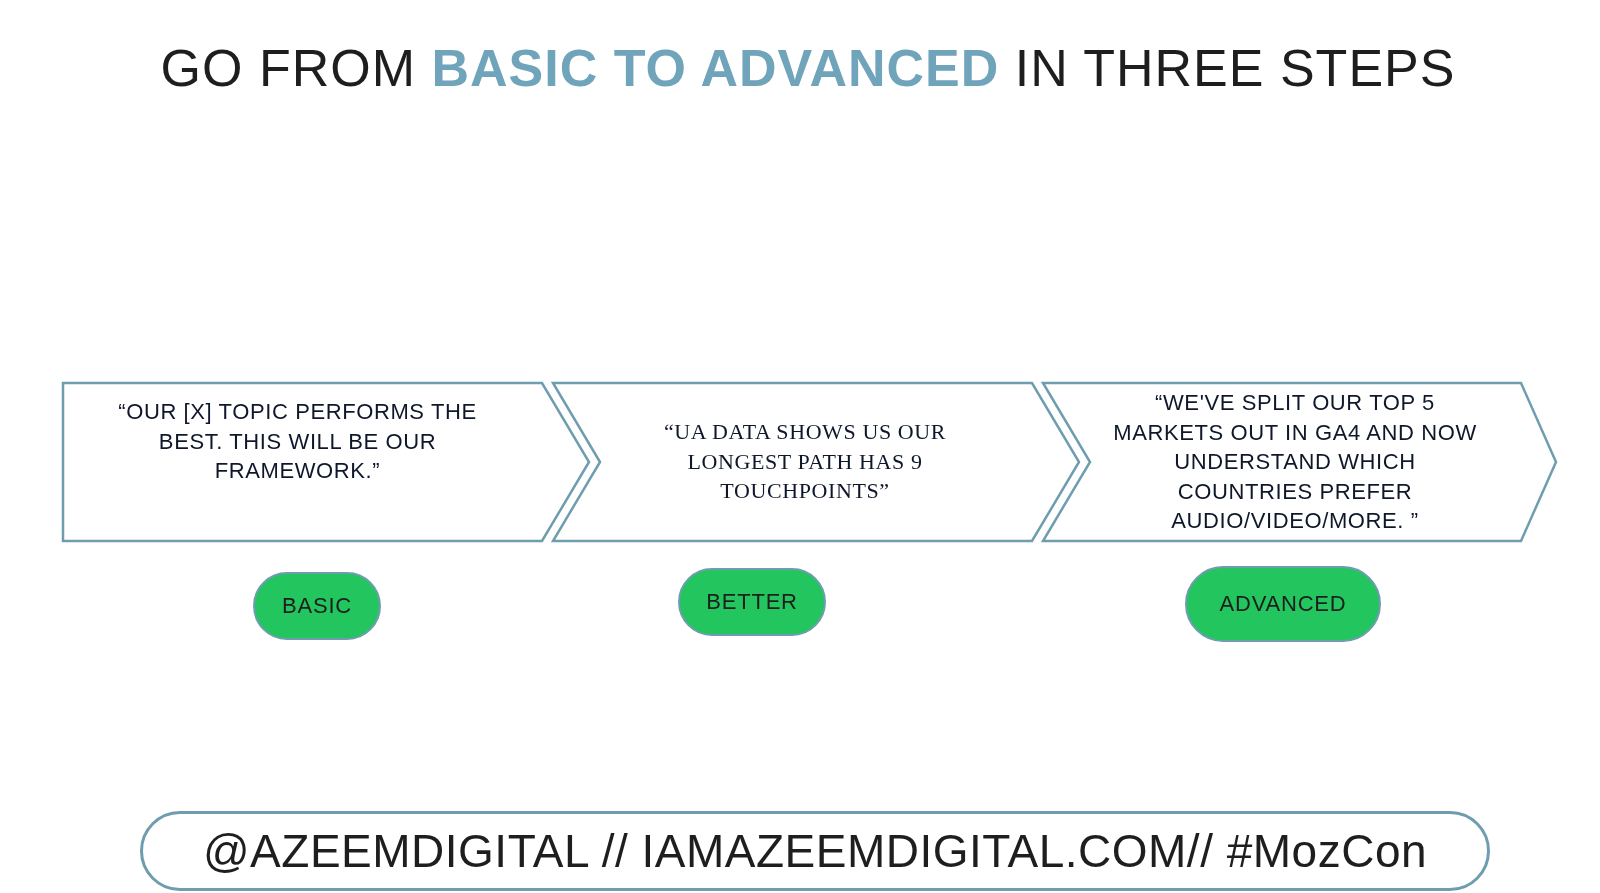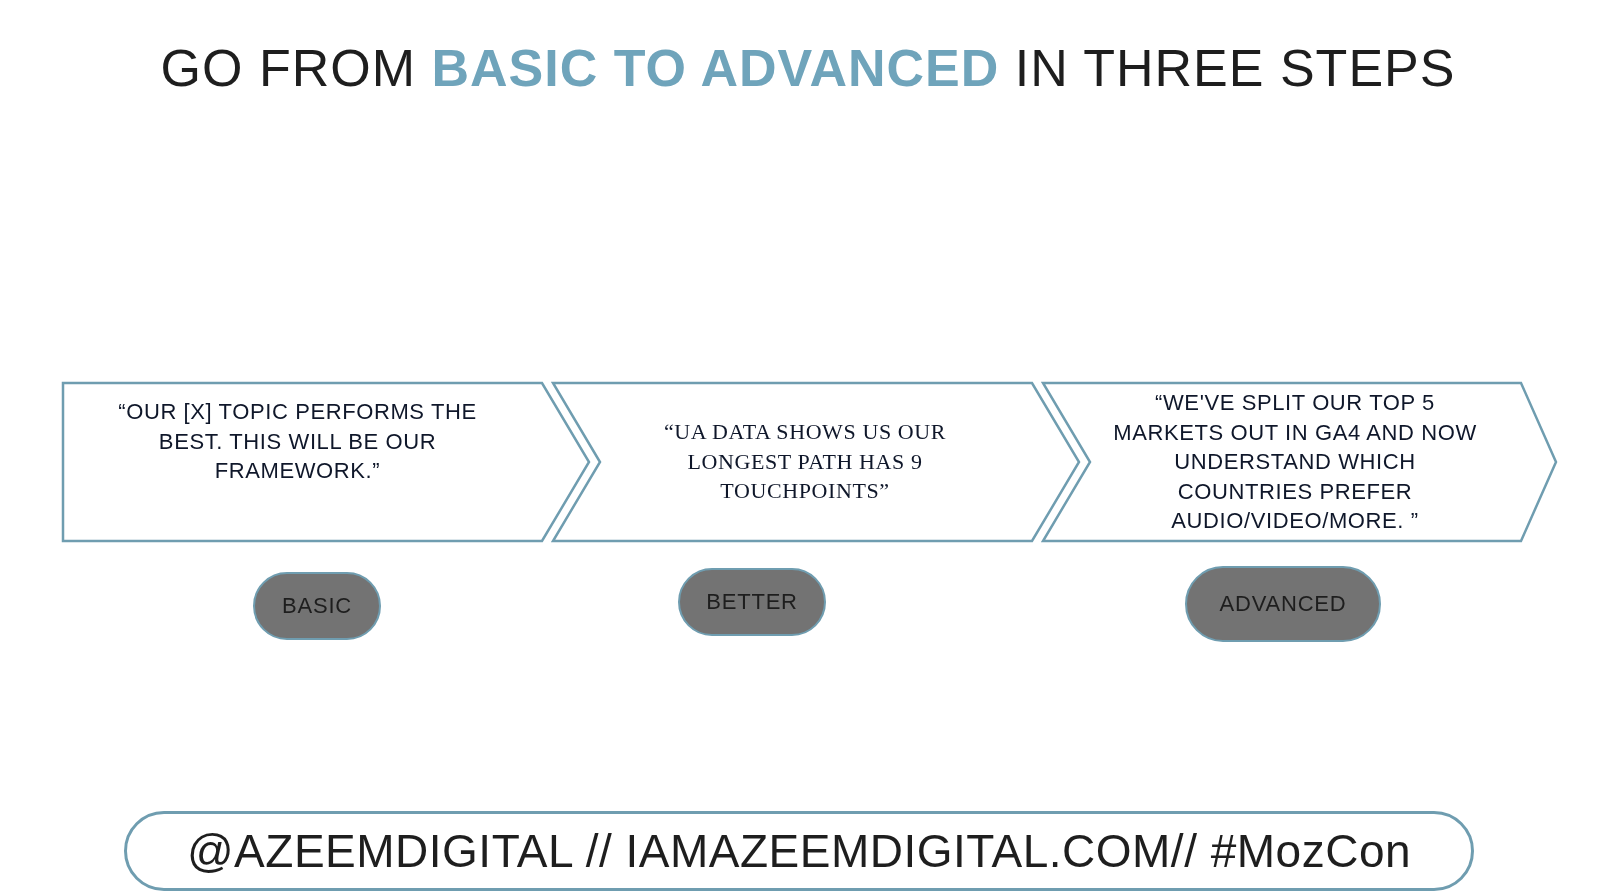--- a/index.html
+++ b/index.html
@@ -11,26 +11,26 @@
       position: absolute; left: 8px; top: 38px; width: 1600px; text-align: center;
       font-size: 52px; letter-spacing: 1px; font-weight: 400; color: #1e1e1e; white-space: nowrap;
     }
     .title .accent { color: #6fa4bb; font-weight: 700; }
     svg.chevrons { position: absolute; left: 0; top: 0; }
     .step-text {
       position: absolute; text-align: center; font-size: 22px; line-height: 29.5px;
       letter-spacing: 0.6px; color: #0f172a; text-transform: uppercase;
     }
     .pill {
-      position: absolute; border: 2.5px solid #6f9db0; border-radius: 40px; background: #737373;
+      position: absolute; border: 2.5px solid #6f9db0; border-radius: 40px; background: #22c55e;
       display: flex; align-items: center; justify-content: center;
       font-size: 22px; letter-spacing: 0.8px; color: #1e1e1e; box-sizing: border-box;
     }
     .footer {
-      position: absolute; left: 124px; top: 811px; width: 1350px; height: 80px;
+      position: absolute; left: 140px; top: 811px; width: 1350px; height: 80px;
       border: 3px solid #6f9db0; border-radius: 44px; box-sizing: border-box;
       display: flex; align-items: center; justify-content: center;
       font-size: 46px; letter-spacing: 0.5px; color: #1e1e1e; white-space: nowrap;
     }
   </style>
 </head>
 <body>
 
 <div class="title">
   <span>GO FROM </span><span class="accent">BASIC TO ADVANCED</span><span> IN THREE STEPS</span>

